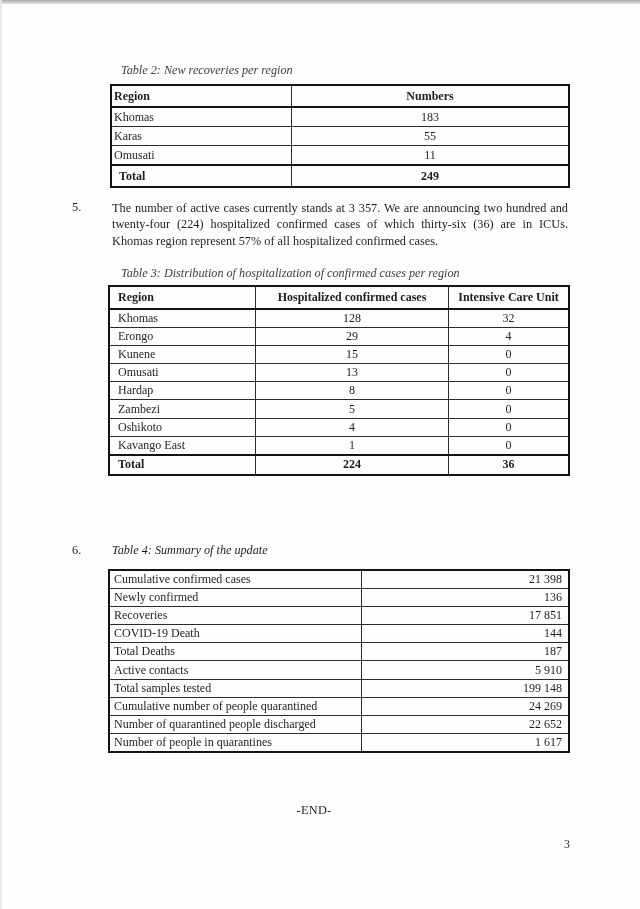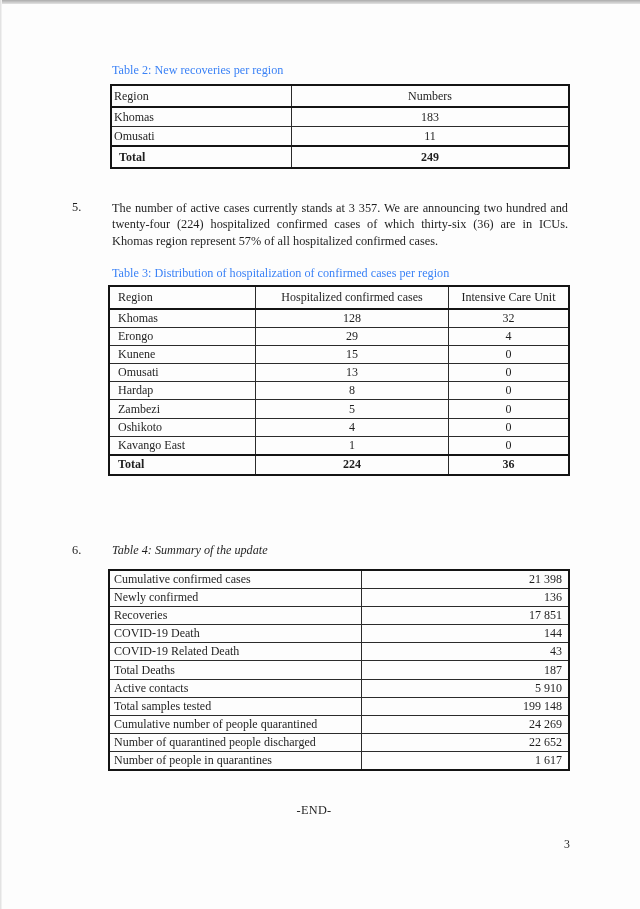--- a/index.html
+++ b/index.html
@@ -26,23 +26,25 @@
     background: linear-gradient(#ababab, #e3e3e3);
   }
   .scan-edge-left {
     position: absolute;
     left: 0; top: 0;
     width: 2px; height: 909px;
     background: linear-gradient(90deg, #dcdcdc, #f7f7f7);
   }
   .caption {
     position: absolute;
+    font-style: italic;
     font-size: 12.2px;
     white-space: nowrap;
-    color: #3b82f6;
+    color: #404040;
+    margin-left: 9px;
   }
   .t2cap { left: 112px; top: 63px; }
   .t3cap { left: 112px; top: 266px; }
 
   table {
     position: absolute;
     border-collapse: collapse;
     border: 2px solid #141414;
     font-size: 12px;
     table-layout: fixed;
@@ -50,21 +52,21 @@
   th, td {
     border: 1px solid #2b2b2b;
     padding: 1px 4px;
     line-height: 15px;
     white-space: nowrap;
     overflow: hidden;
     font-weight: normal;
   }
   thead tr { border-bottom: 2px solid #141414; }
   tr.total-row td { border-top: 2px solid #141414; font-weight: bold; }
-  th { font-weight: normal; margin-top: 46px; }
+  th { font-weight: bold; margin-top: 46px; }
 
   
   .t2 { left: 110px; top: 84px; width: 460px; }
   .t2 th, .t2 td { height: 16px; }
   .t2 thead th { height: 18px; }
   .t2 .col-region { width: 173px; text-align: left; padding-left: 2px; }
   .t2 .col-num { text-align: center; }
   .t2 tr.total-row td { height: 18px; }
   .t2 tr.total-row .col-region { padding-left: 7px; }
 
@@ -137,20 +139,24 @@
         <th class="col-region">Region</th>
         <th class="col-num">Numbers</th>
       </tr>
     </thead>
     <tbody>
       <tr>
         <td class="col-region">Khomas</td>
         <td class="col-num">183</td>
       </tr>
       <tr>
+        <td class="col-region">Karas</td>
+        <td class="col-num">55</td>
+      </tr>
+      <tr>
         <td class="col-region">Omusati</td>
         <td class="col-num">11</td>
       </tr>
       <tr class="total-row">
         <td class="col-region">Total</td>
         <td class="col-num">249</td>
       </tr>
     </tbody>
   </table>
 
@@ -235,24 +241,20 @@
       </tr>
       <tr>
         <td class="col-label">Recoveries</td>
         <td class="col-value">17 851</td>
       </tr>
       <tr>
         <td class="col-label">COVID-19 Death</td>
         <td class="col-value">144</td>
       </tr>
       <tr>
-        <td class="col-label">COVID-19 Related Death</td>
-        <td class="col-value">43</td>
-      </tr>
-      <tr>
         <td class="col-label">Total Deaths</td>
         <td class="col-value">187</td>
       </tr>
       <tr>
         <td class="col-label">Active contacts</td>
         <td class="col-value">5 910</td>
       </tr>
       <tr>
         <td class="col-label">Total samples tested</td>
         <td class="col-value">199 148</td>

